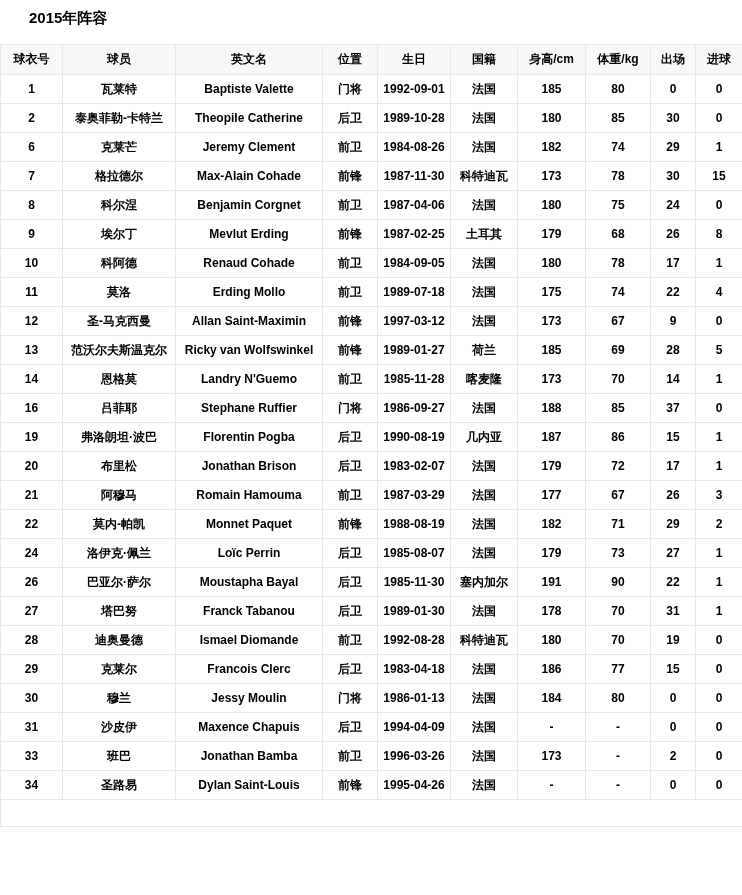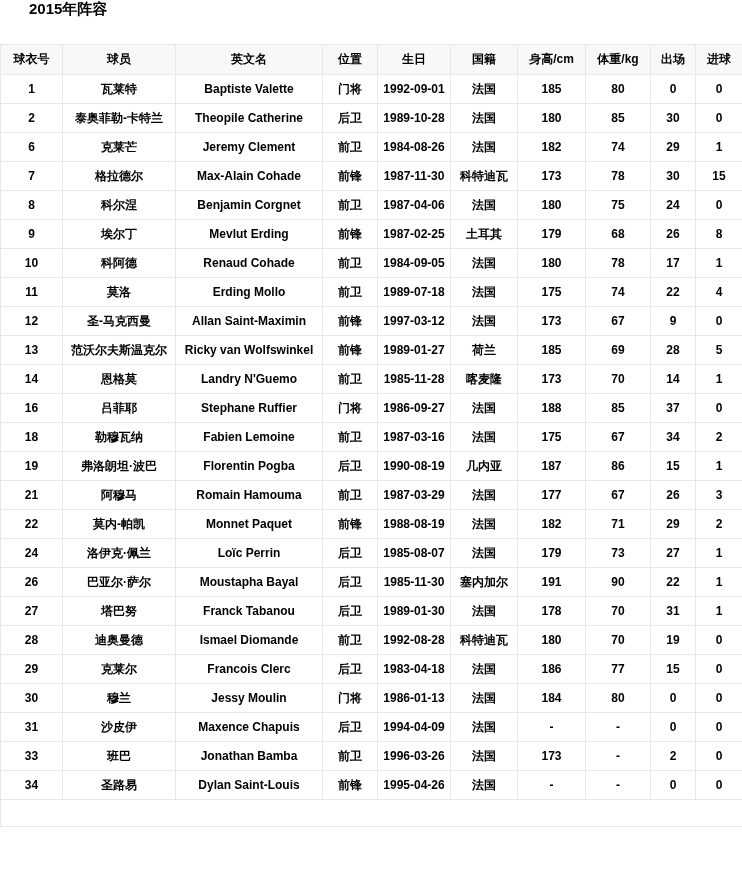--- a/index.html
+++ b/index.html
@@ -13,21 +13,21 @@
     padding: 0;
     background: #ffffff;
     width: 742px;
     height: 895px;
     overflow: hidden;
     font-family: "Liberation Sans", sans-serif;
     color: var(--text);
   }
   .page-title {
     height: 44px;
-    padding: 0 0 0 29px;
+    padding: 9px 0 0 29px;
     font-size: 15px;
     font-weight: bold;
     line-height: 17px;
   }
   table.squad {
     width: 742px;
     table-layout: fixed;
     border-collapse: collapse;
   }
   table.squad th,
@@ -225,41 +225,41 @@
         <td>Stephane Ruffier</td>
         <td>门将</td>
         <td>1986-09-27</td>
         <td>法国</td>
         <td>188</td>
         <td>85</td>
         <td>37</td>
         <td>0</td>
       </tr>
       <tr>
-        <td>18</td>
-        <td>勒穆瓦纳</td>
-        <td>Fabien Lemoine</td>
-        <td>前卫</td>
-        <td>1987-03-16</td>
-        <td>法国</td>
-        <td>175</td>
-        <td>67</td>
-        <td>34</td>
-        <td>2</td>
-      </tr>
-      <tr>
         <td>19</td>
         <td>弗洛朗坦·波巴</td>
         <td>Florentin Pogba</td>
         <td>后卫</td>
         <td>1990-08-19</td>
         <td>几内亚</td>
         <td>187</td>
         <td>86</td>
         <td>15</td>
+        <td>1</td>
+      </tr>
+      <tr>
+        <td>20</td>
+        <td>布里松</td>
+        <td>Jonathan Brison</td>
+        <td>后卫</td>
+        <td>1983-02-07</td>
+        <td>法国</td>
+        <td>179</td>
+        <td>72</td>
+        <td>17</td>
         <td>1</td>
       </tr>
       <tr>
         <td>21</td>
         <td>阿穆马</td>
         <td>Romain Hamouma</td>
         <td>前卫</td>
         <td>1987-03-29</td>
         <td>法国</td>
         <td>177</td>

